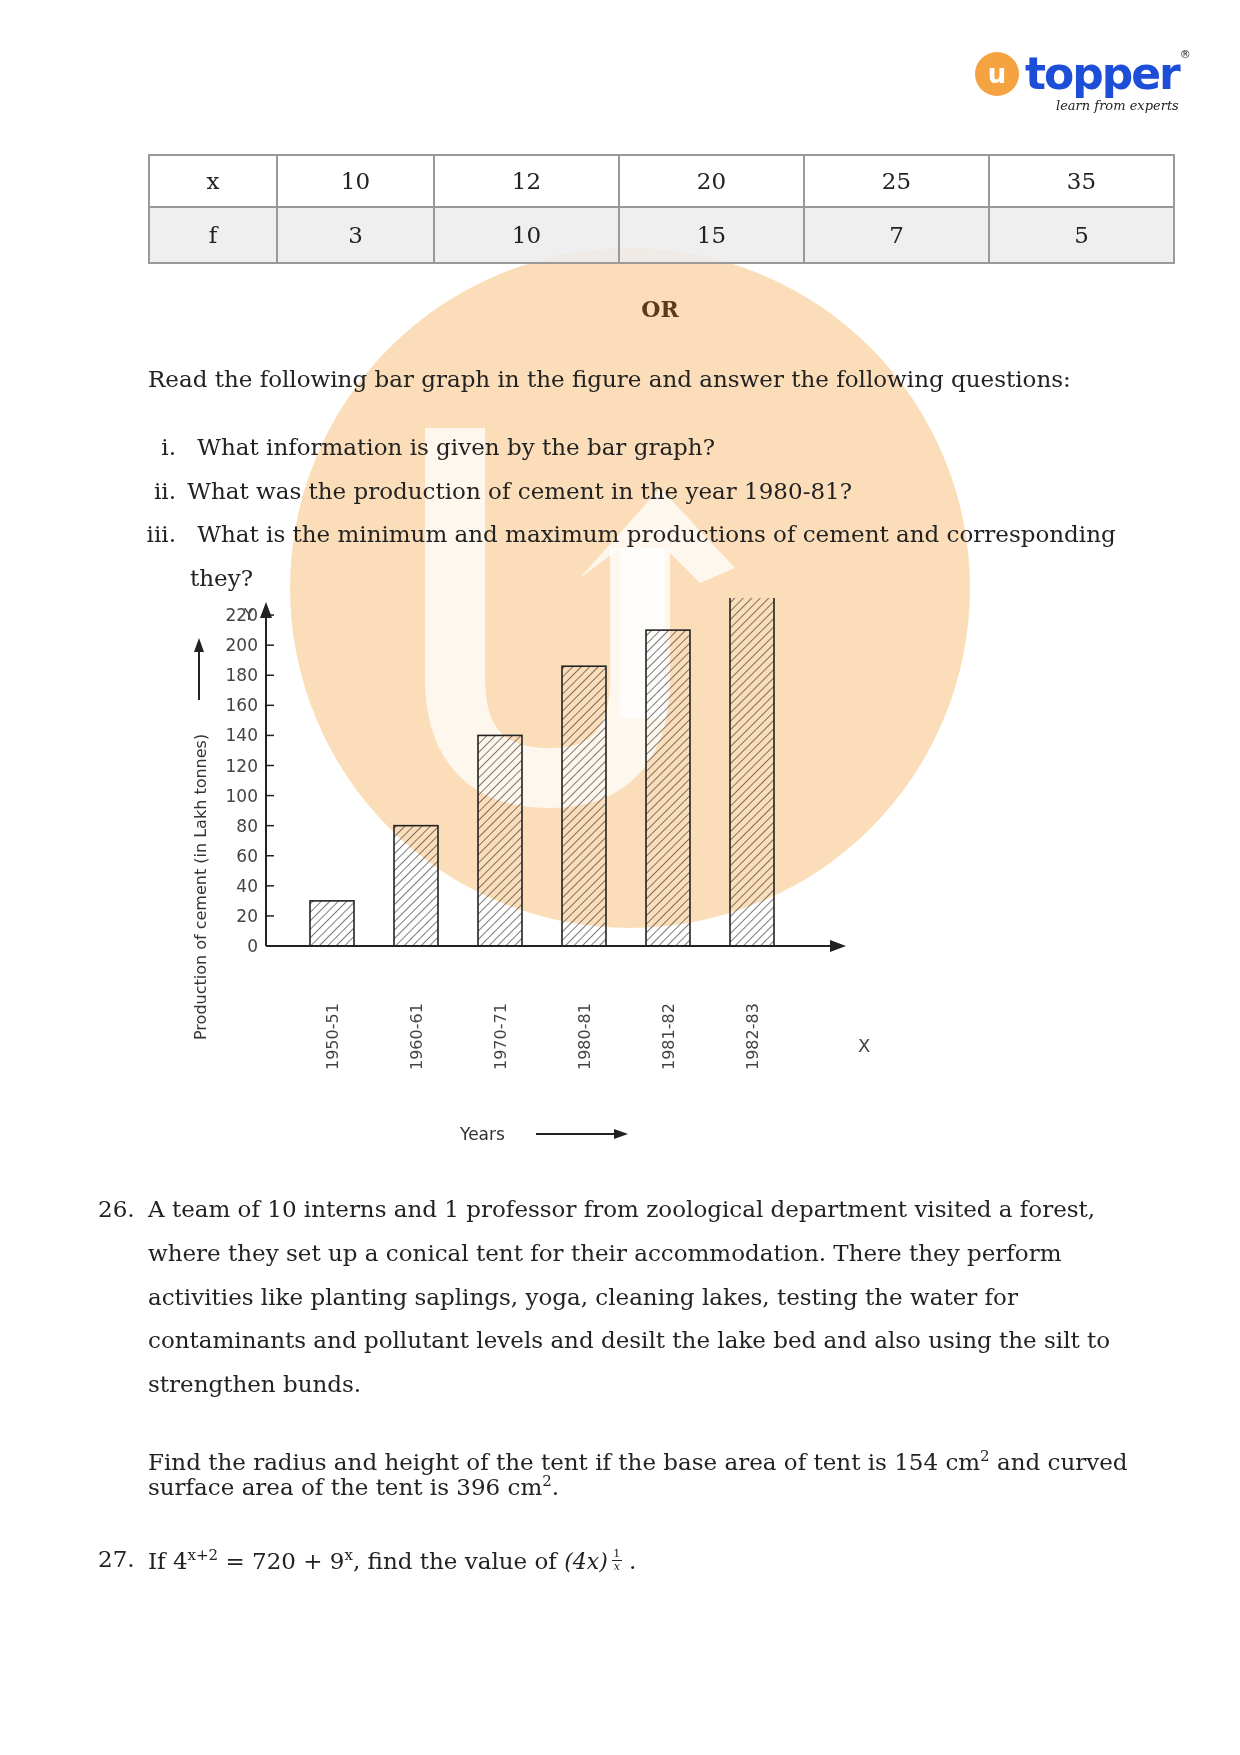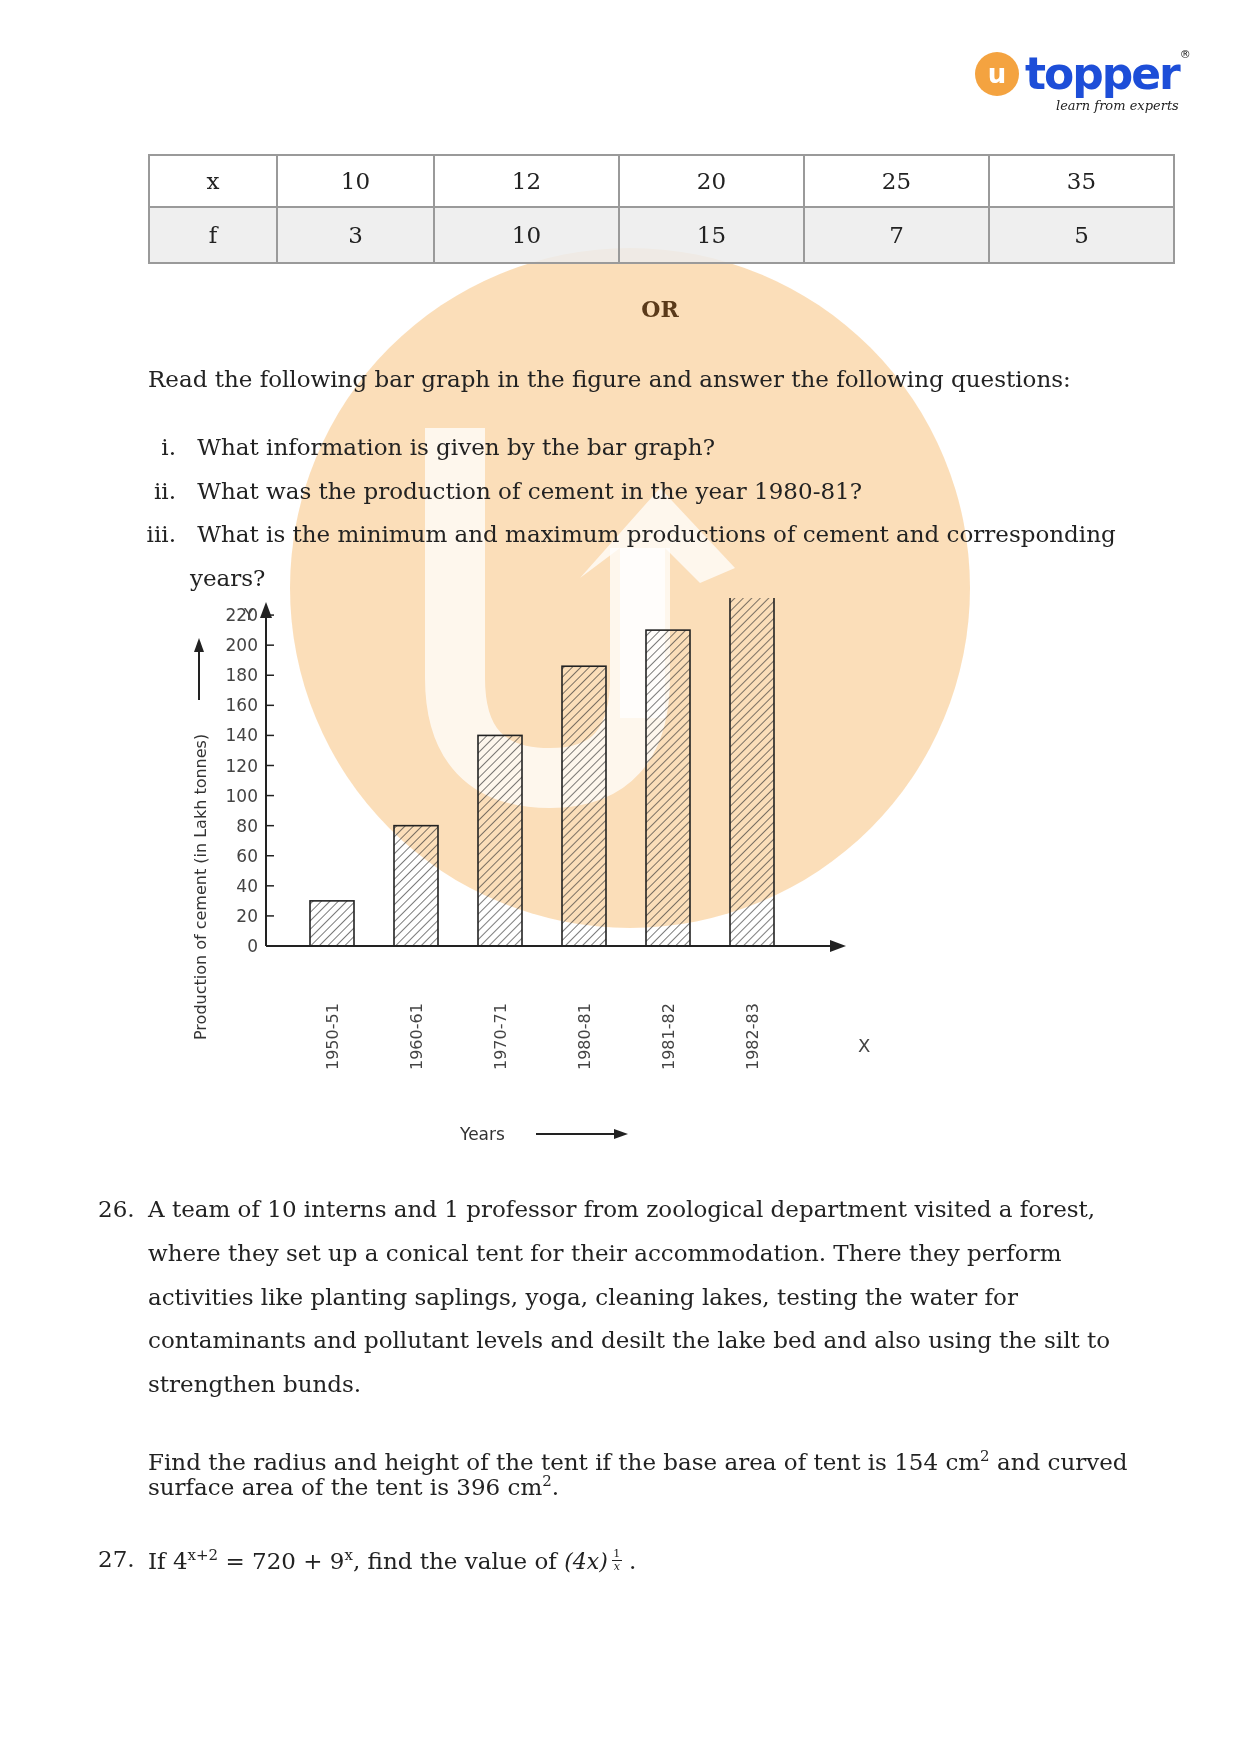--- a/index.html
+++ b/index.html
@@ -75,27 +75,27 @@
 <div class="content or">OR</div>
 
 <div class="content qline" style="left:148px;top:368px;">Read the following bar graph in the figure and answer the following questions:</div>
 
 <div class="content qline" style="left:140px;top:436px;">
   <span class="num" style="width:36px">i.</span>
   <span style="margin-left:14px">What information is given by the bar graph?</span>
 </div>
 <div class="content qline" style="left:140px;top:480px;">
   <span class="num" style="width:36px">ii.</span>
-  <span style="margin-left:14px">What was the production of cement in the year 1980-81?</span>
+  <span style="margin-left:4px">What was the production of cement in the year 1980-81?</span>
 </div>
 <div class="content qline" style="left:140px;top:523px;">
   <span class="num" style="width:36px">iii.</span>
   <span style="margin-left:14px">What is the minimum and maximum productions of cement and corresponding</span>
 </div>
-<div class="content qline" style="left:190px;top:567px;">years?</div>
+<div class="content qline" style="left:190px;top:567px;">they?</div>
 
 <svg class="abs" style="left:180px;top:598px;z-index:2;" width="700" height="560" viewBox="180 598 700 560">
   <defs>
     <pattern id="hatch" patternUnits="userSpaceOnUse" width="6" height="6" patternTransform="rotate(45)">
       <line x1="0" y1="0" x2="0" y2="6" stroke="#333" stroke-width="1.3"></line>
     </pattern>
   </defs>
   <g id="bars">
       <rect x="310" y="900.875" width="44" height="45.125" fill="url(#hatch)" stroke="#222" stroke-width="1.6"></rect>
       <rect x="394" y="825.6666666666666" width="44" height="120.33333333333333" fill="url(#hatch)" stroke="#222" stroke-width="1.6"></rect>

